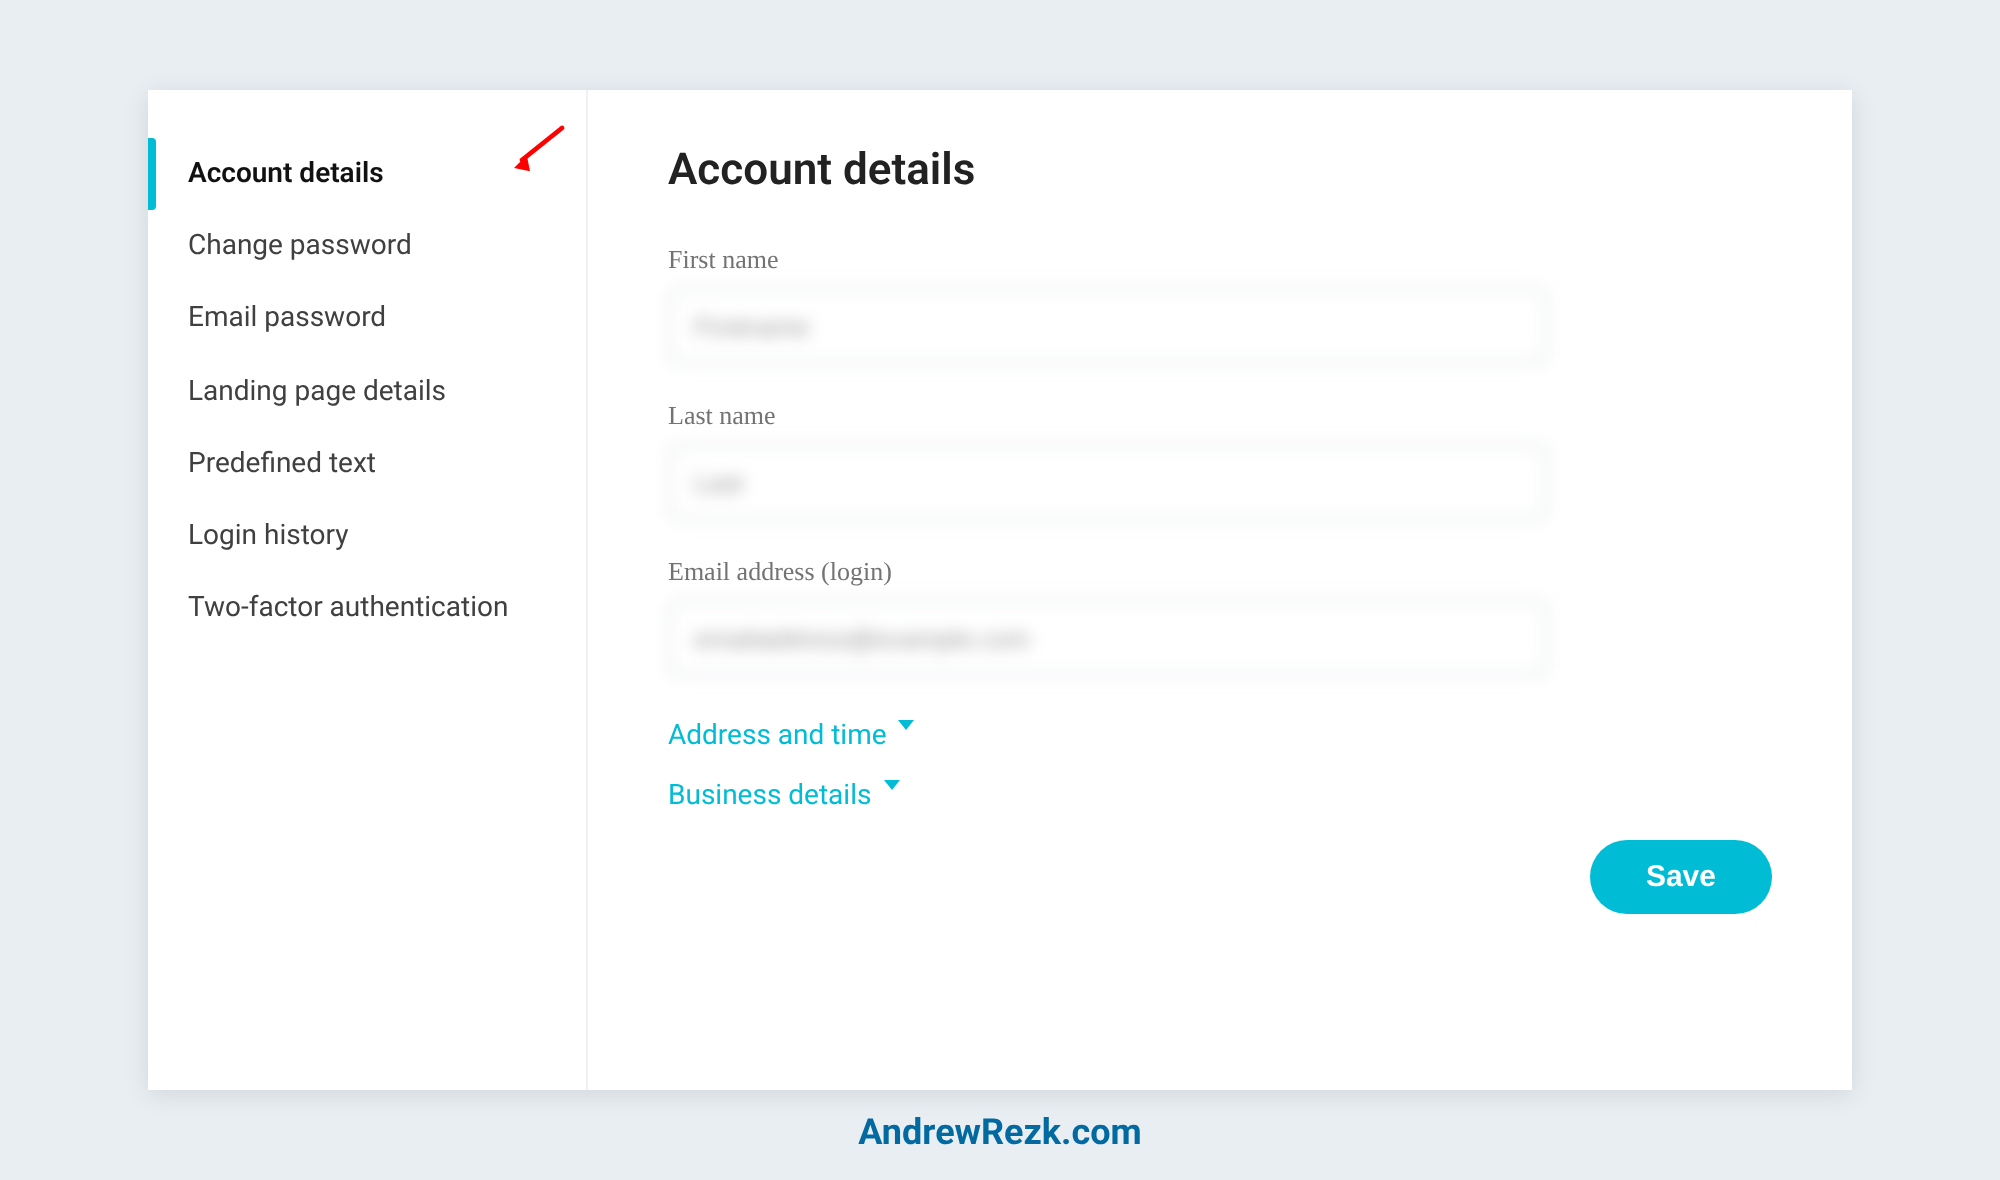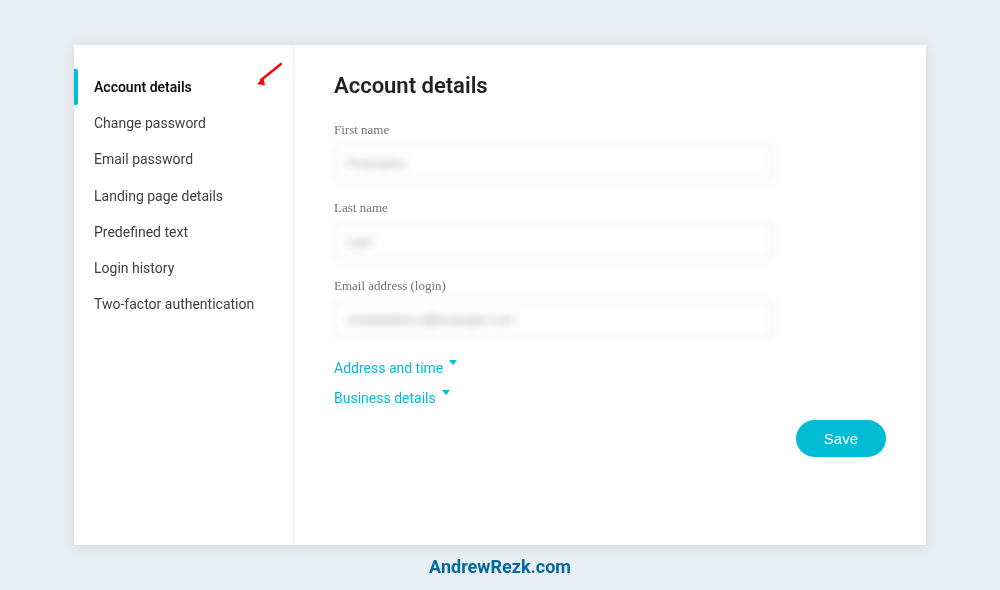--- a/index.html
+++ b/index.html
@@ -121,21 +121,21 @@
       margin-left: 2px;
     }
     
     .save-button {
       background: #00bcd4;
       color: #fff;
       border: none;
       border-radius: 20px;
       padding: 10px 28px;
       font-size: 15px;
-      font-weight: 400;
+      font-weight: 700;
       cursor: pointer;
       display: block;
       margin-left: auto;
       margin-top: 0;
     }
     
     .watermark {
       position: absolute;
       bottom: -32px;
       left: 50%;

